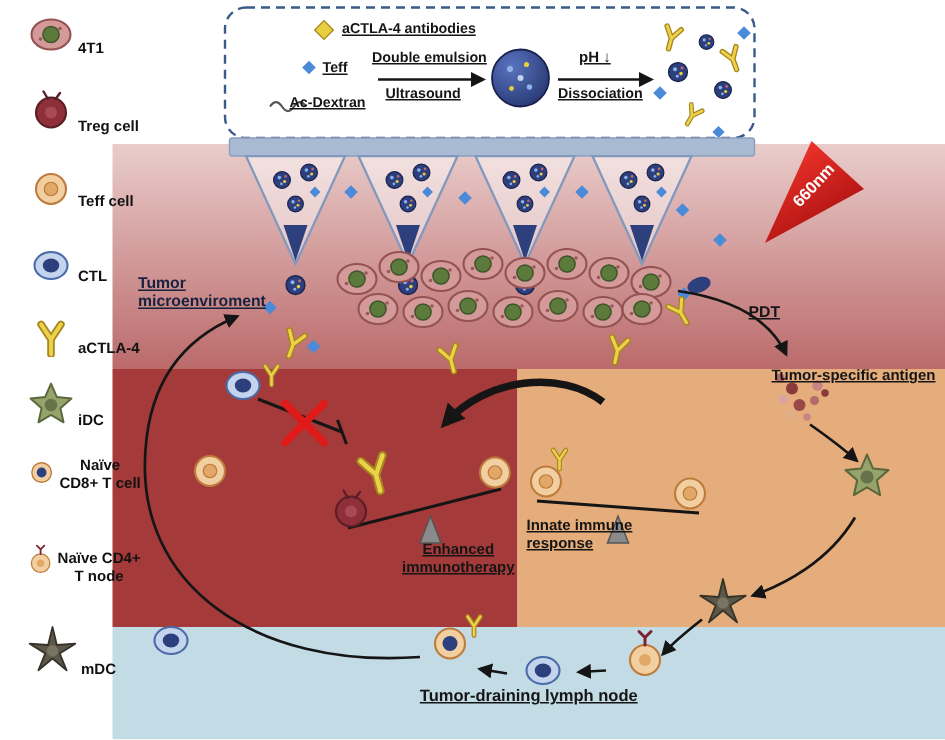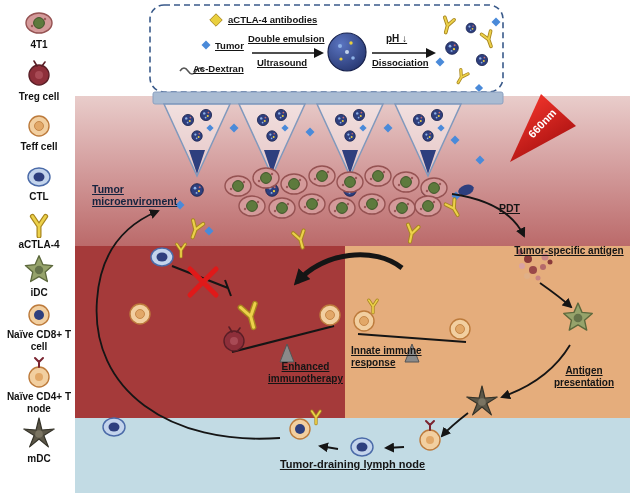--- a/index.html
+++ b/index.html
@@ -2,22 +2,22 @@
 <html><head>
 <meta charset="utf-8">
 <style>
   html,body{margin:0;padding:0;background:#fff;}
   #canvas{position:relative;width:630px;height:493px;background:#fff;overflow:hidden;
           font-family:"Liberation Sans",sans-serif;}
   #art{position:absolute;left:0;top:0;}
   .lbl{position:absolute;font:700 10px "Liberation Sans",sans-serif;color:#151515;
        line-height:1.18;pointer-events:none;white-space:normal;text-decoration:underline;}
   .nowrap{white-space:nowrap;}
-  .legend-item{position:absolute;left:0;width:78px;display:flex;flex-direction:column;
-               align-items:center;}
+  .legend-item{position:absolute;left:16px;width:78px;display:flex;flex-direction:row;
+               align-items:flex-end;}
   .legend-label{font:700 10px "Liberation Sans",sans-serif;color:#111;text-align:center;
                 line-height:1.15;margin-top:1px;}
 </style>
 </head>
 <body>
 
 <div id="canvas">
 
   <svg id="art" width="630" height="493" viewBox="0 0 630 493">
     <defs>
@@ -297,28 +297,27 @@
     </div>
     <div class="legend-item" style="top:416px">
       <svg width="38" height="36" viewBox="-19 -18 38 36">
           <use href="#mdcCell"></use>
         </svg>
       <div class="legend-label">mDC</div>
     </div>
   </div>
 
   <div class="lbl nowrap" style="left:228px;top:14px;font-size:9.5px">aCTLA-4 antibodies</div>
-  <div class="lbl nowrap" style="left:215px;top:40px;font-size:9.5px">Tumor</div>
+  <div class="lbl nowrap" style="left:215px;top:40px;font-size:9.5px">Teff</div>
   <div class="lbl nowrap" style="left:248px;top:33px;font-size:9.5px">Double emulsion</div>
   <div class="lbl nowrap" style="left:257px;top:57px;font-size:9.5px">Ultrasound</div>
   <div class="lbl nowrap" style="left:193px;top:63px;font-size:9.5px">Ac-Dextran</div>
   <div class="lbl nowrap" style="left:386px;top:33px;font-size:10px">pH ↓</div>
   <div class="lbl nowrap" style="left:372px;top:57px;font-size:9.5px">Dissociation</div>
 
   <div class="lbl" style="left:92px;top:183px;width:95px;color:#16233f;font-size:10.5px">Tumor microenviroment</div>
   <div class="lbl nowrap" style="left:499px;top:202px;font-size:10.5px">PDT</div>
   <div class="lbl" style="left:510px;top:245px;width:118px;text-align:center">Tumor-specific antigen</div>
   <div class="lbl" style="left:248px;top:361px;width:115px;text-align:center">Enhanced immunotherapy</div>
   <div class="lbl" style="left:351px;top:345px;width:112px;">Innate immune response</div>
-  <div class="lbl" style="left:541px;top:365px;width:86px;text-align:center">Antigen presentation</div>
   <div class="lbl nowrap" style="left:250px;top:458px;width:205px;text-align:center;font-size:11px">Tumor-draining lymph node</div>
 
 </div>
 
 </body></html>

